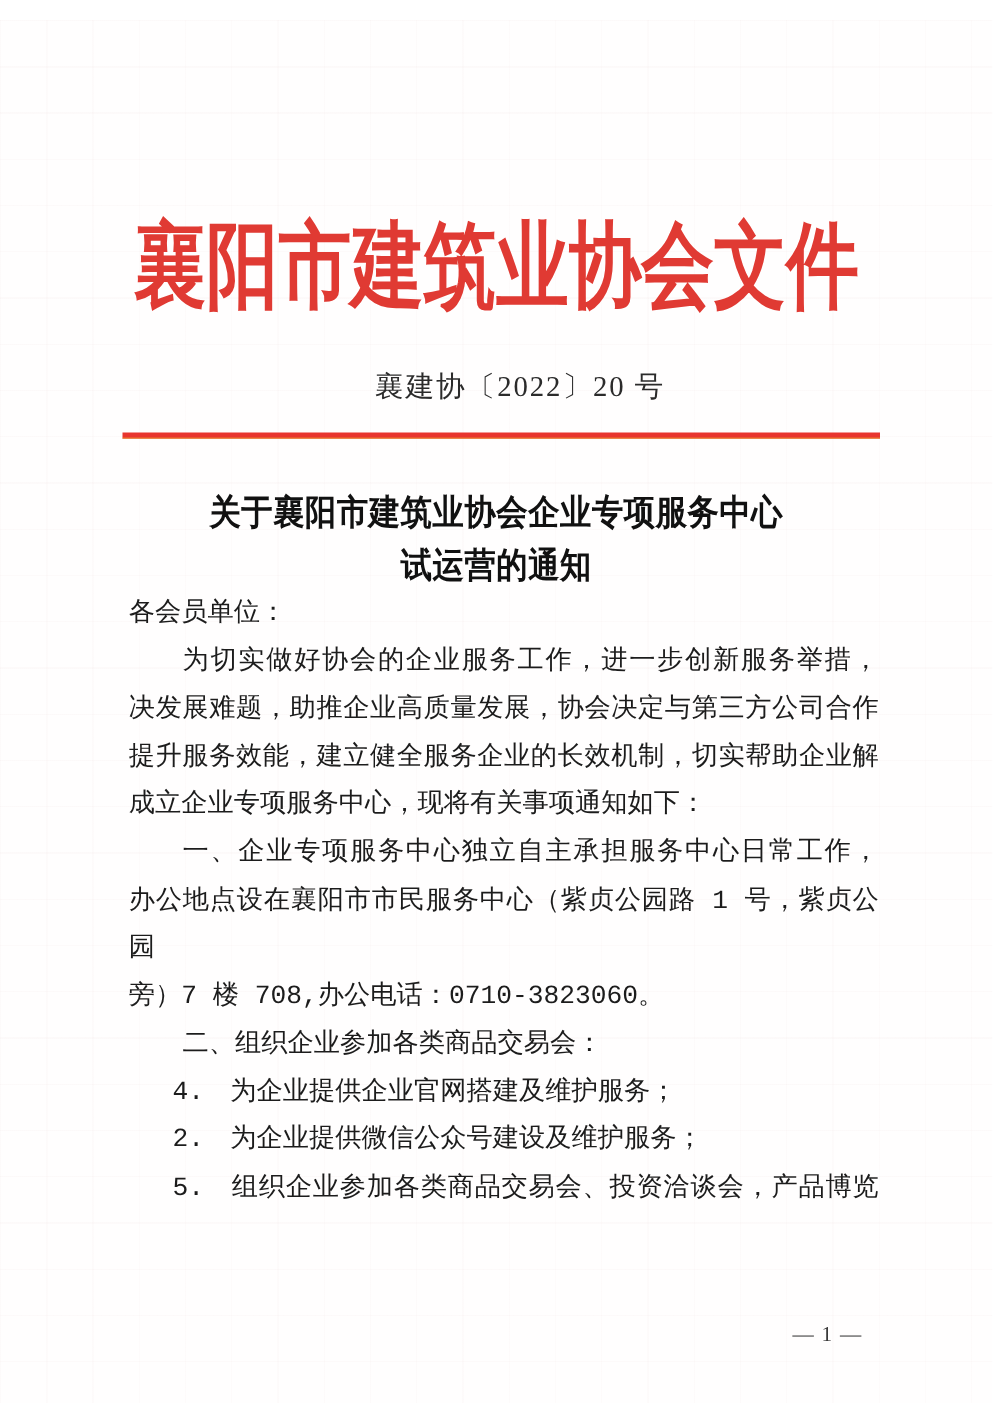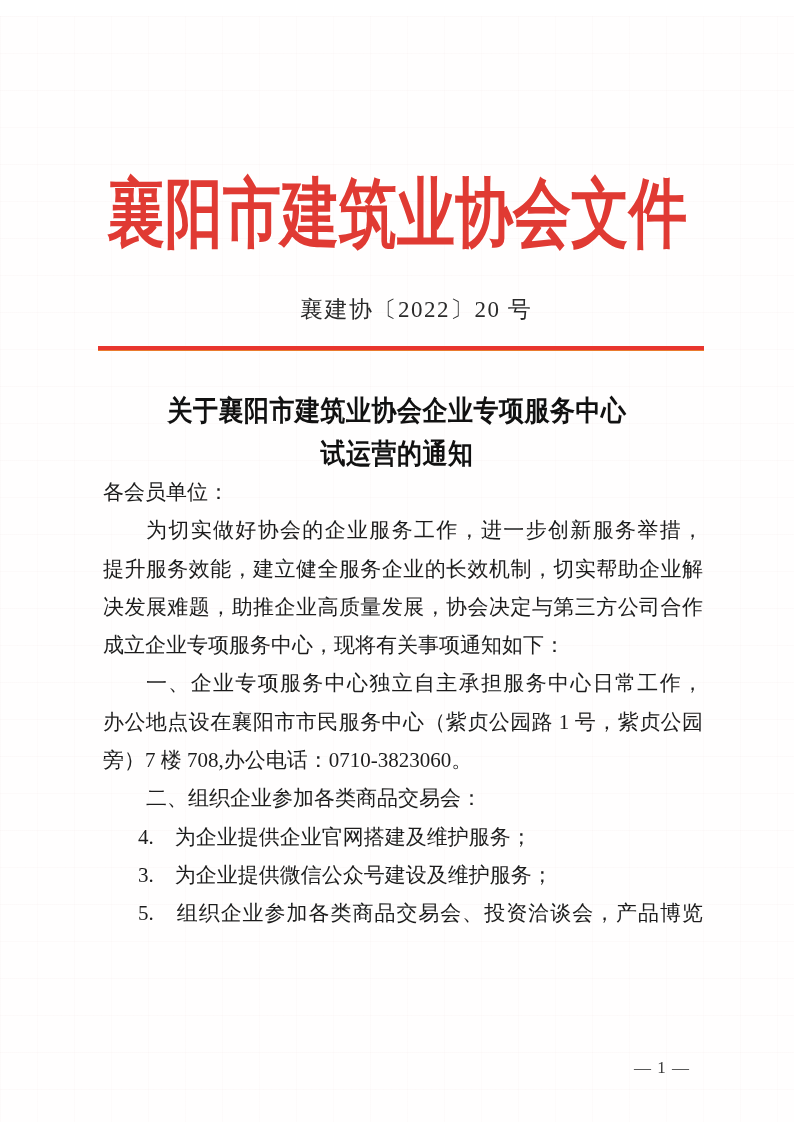--- a/index.html
+++ b/index.html
@@ -84,20 +84,21 @@
     top: 457px;
     left: 103px;
     width: 600px;
     font-size: 21px;
     line-height: 38.3px;
     color: #1c1c1c;
   }
   .line {
     min-height: 38.3px;
     text-align: left;
+    font-family: Liberation Mono, monospace;
   }
   .line.indent { text-indent: 43px; }
   .line.indent-num { text-indent: 35px; }
   .line.stretch {
     text-align: justify;
     text-align-last: justify;
   }
 
   
   .footer {
@@ -121,27 +122,27 @@
   <div class="redline"></div>
 
   <div class="doc-title">
     <div>关于襄阳市建筑业协会企业专项服务中心</div>
     <div>试运营的通知</div>
   </div>
 
   <div class="body-text">
     <div class="line">各会员单位：</div>
     <div class="line indent stretch">为切实做好协会的企业服务工作，进一步创新服务举措，</div>
+    <div class="line stretch">决发展难题，助推企业高质量发展，协会决定与第三方公司合作</div>
     <div class="line stretch">提升服务效能，建立健全服务企业的长效机制，切实帮助企业解</div>
-    <div class="line stretch">决发展难题，助推企业高质量发展，协会决定与第三方公司合作</div>
     <div class="line">成立企业专项服务中心，现将有关事项通知如下：</div>
     <div class="line indent stretch">一、企业专项服务中心独立自主承担服务中心日常工作，</div>
     <div class="line stretch">办公地点设在襄阳市市民服务中心（紫贞公园路 1 号，紫贞公园</div>
     <div class="line">旁）7 楼 708,办公电话：0710-3823060。</div>
     <div class="line indent">二、组织企业参加各类商品交易会：</div>
     <div class="line indent-num">4.　为企业提供企业官网搭建及维护服务；</div>
-    <div class="line indent-num">3.　为企业提供微信公众号建设及维护服务；</div>
+    <div class="line indent-num">2.　为企业提供微信公众号建设及维护服务；</div>
     <div class="line indent-num stretch">5.　组织企业参加各类商品交易会、投资洽谈会，产品博览</div>
   </div>
 
   <div class="footer">— 1 —</div>
 
 </div>
 
 </body></html>

